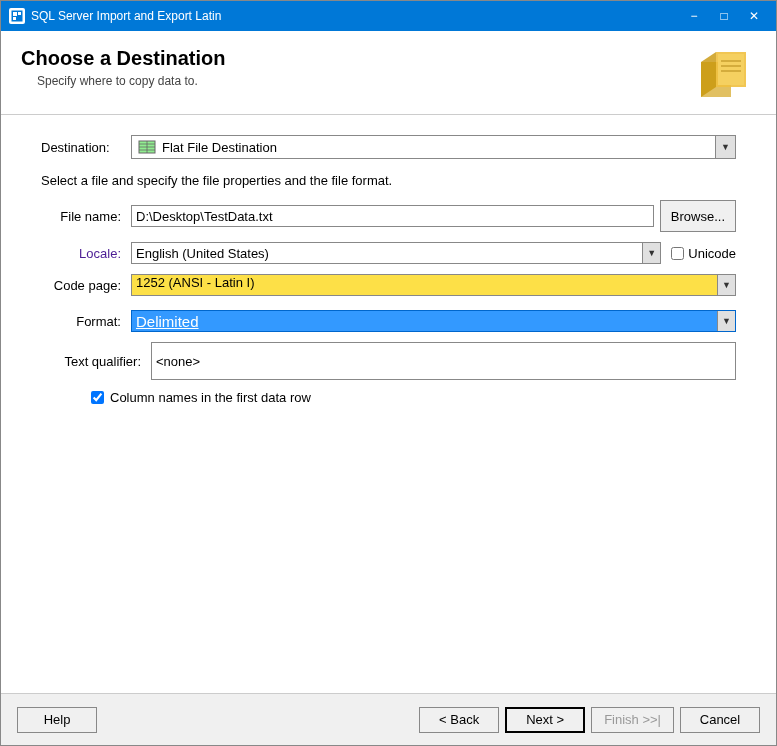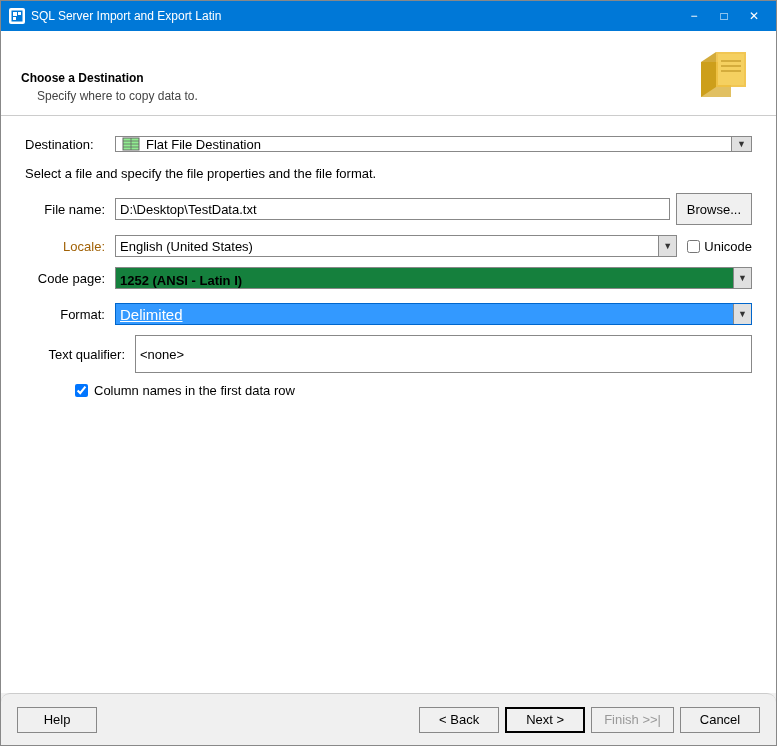--- a/index.html
+++ b/index.html
@@ -68,41 +68,40 @@
     .header-section {
       background: white;
       padding: 16px 20px 12px 20px;
       border-bottom: 1px solid #ccc;
       display: flex;
       align-items: flex-start;
       justify-content: space-between;
       flex-shrink: 0;
     }
     .header-text h2 {
-      font-size: 12px;
+      font-size: 20px;
       font-weight: bold;
       color: #000;
       margin-bottom: 4px;
-      margin-top: 24px;
     }
     .header-text p {
       font-size: 12px;
       color: #444;
       margin-left: 16px;
     }
     .header-icon {
       width: 60px;
       height: 55px;
       flex-shrink: 0;
     }
 
     .content {
       flex: 1;
       background: white;
-      padding: 20px 24px;
+      padding: 20px 40px;
       overflow: auto;
     }
 
     .destination-row {
       display: flex;
       align-items: center;
       margin-bottom: 14px;
     }
     .destination-label {
       font-size: 13px;
@@ -151,21 +150,21 @@
 
     .locale-row {
       display: flex;
       align-items: center;
       margin-bottom: 10px;
     }
     .locale-label {
       width: 90px;
       text-align: right;
       padding-right: 10px;
-      color: #a16207;
+      color: #4c1d95;
       flex-shrink: 0;
       font-size: 13px;
     }
     .locale-select-wrap {
       flex: 1;
       height: 22px;
       border: 1px solid #888;
       background: white;
       display: flex;
       align-items: center;
@@ -197,27 +196,26 @@
       text-align: right;
       padding-right: 10px;
       color: #000;
       flex-shrink: 0;
       font-size: 13px;
     }
     .codepage-select-wrap {
       flex: 1;
       height: 22px;
       border: 1px solid #888;
-      background: #15803d;
-      display: flex;
-      align-items: flex-end;
+      background: #fde047;
+      display: flex;
+      align-items: flex-start;
       padding: 0 4px;
       position: relative;
       cursor: pointer;
-      font-weight: bold;
     }
     .codepage-select-text {
       flex: 1;
       font-size: 13px;
     }
 
     .format-row {
       display: flex;
       align-items: center;
       margin-bottom: 10px;
@@ -295,21 +293,20 @@
     }
 
     .footer {
       background: #f0f0f0;
       border-top: 1px solid #ccc;
       height: 52px;
       display: flex;
       align-items: center;
       padding: 4px 16px;
       flex-shrink: 0;
-      border-radius: 9px;
     }
     .footer-left {
       flex: 1;
     }
     .footer-btns {
       display: flex;
       gap: 6px;
     }
     .footer-btn {
       height: 26px;
@@ -372,21 +369,21 @@
         <line x1="25" y1="24" x2="45" y2="24" stroke="#c8a030" stroke-width="1.5"></line>
         <polygon points="5,15 20,5 20,40 5,50" fill="#c8960a" opacity="0.8"></polygon>
       </svg>
     </div>
   </div>
 
   <div class="content">
 
     <div class="destination-row">
       <span class="destination-label">Destination:</span>
-      <div style="flex:1; position:relative; height:16px; border:1px solid #888; background:white; display:flex; align-items:center; padding: 0 6px; cursor:pointer;">
+      <div style="flex:1; position:relative; height:24px; border:1px solid #888; background:white; display:flex; align-items:center; padding: 0 6px; cursor:pointer;">
         <svg width="18" height="14" viewBox="0 0 18 14" style="margin-right:6px; flex-shrink:0;">
           <rect x="1" y="1" width="16" height="12" fill="#90EE90" stroke="#666" stroke-width="1"></rect>
           <line x1="1" y1="4" x2="17" y2="4" stroke="#666" stroke-width="0.8"></line>
           <line x1="1" y1="7" x2="17" y2="7" stroke="#666" stroke-width="0.8"></line>
           <line x1="1" y1="10" x2="17" y2="10" stroke="#666" stroke-width="0.8"></line>
           <line x1="9" y1="1" x2="9" y2="13" stroke="#666" stroke-width="0.8"></line>
         </svg>
         <span style="flex:1; font-size:13px;">Flat File Destination</span>
         <div style="position:absolute; right:0; top:0; bottom:0; width:20px; background:#e0e0e0; border-left:1px solid #888; display:flex; align-items:center; justify-content:center;">
           <span class="dropdown-arrow">▼</span>

